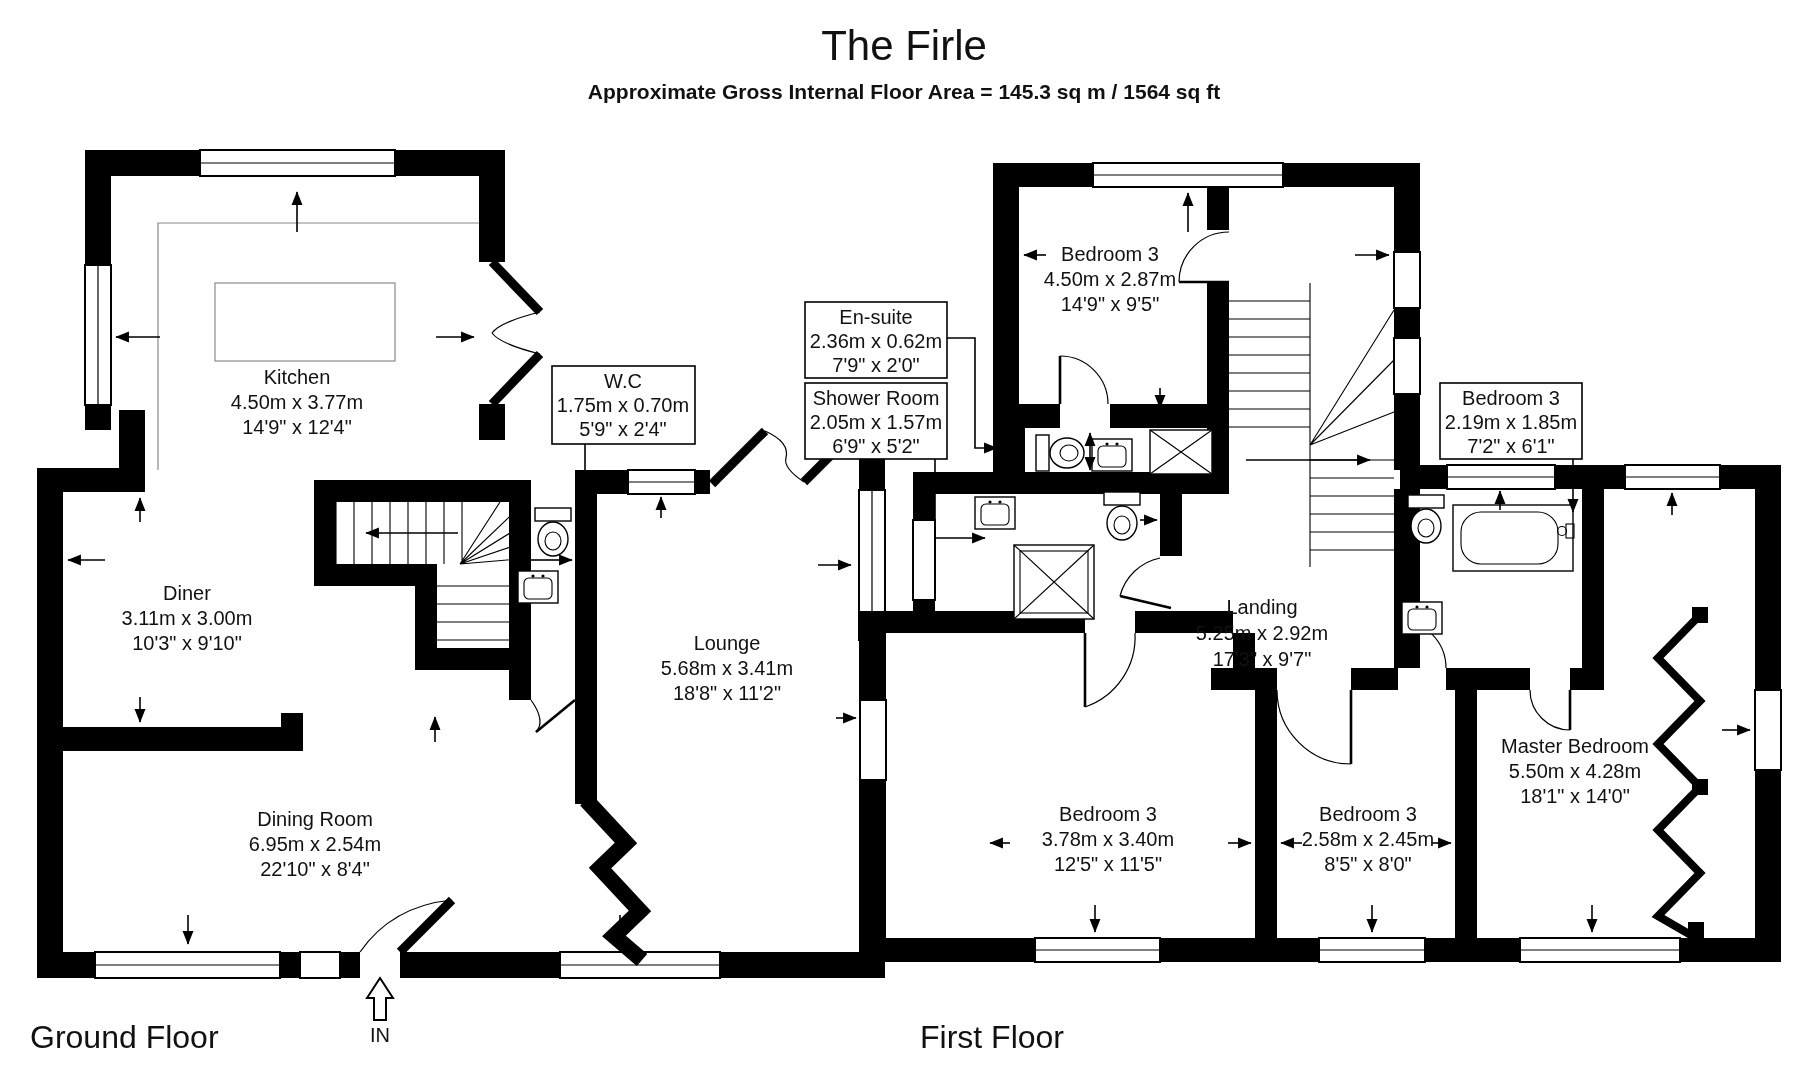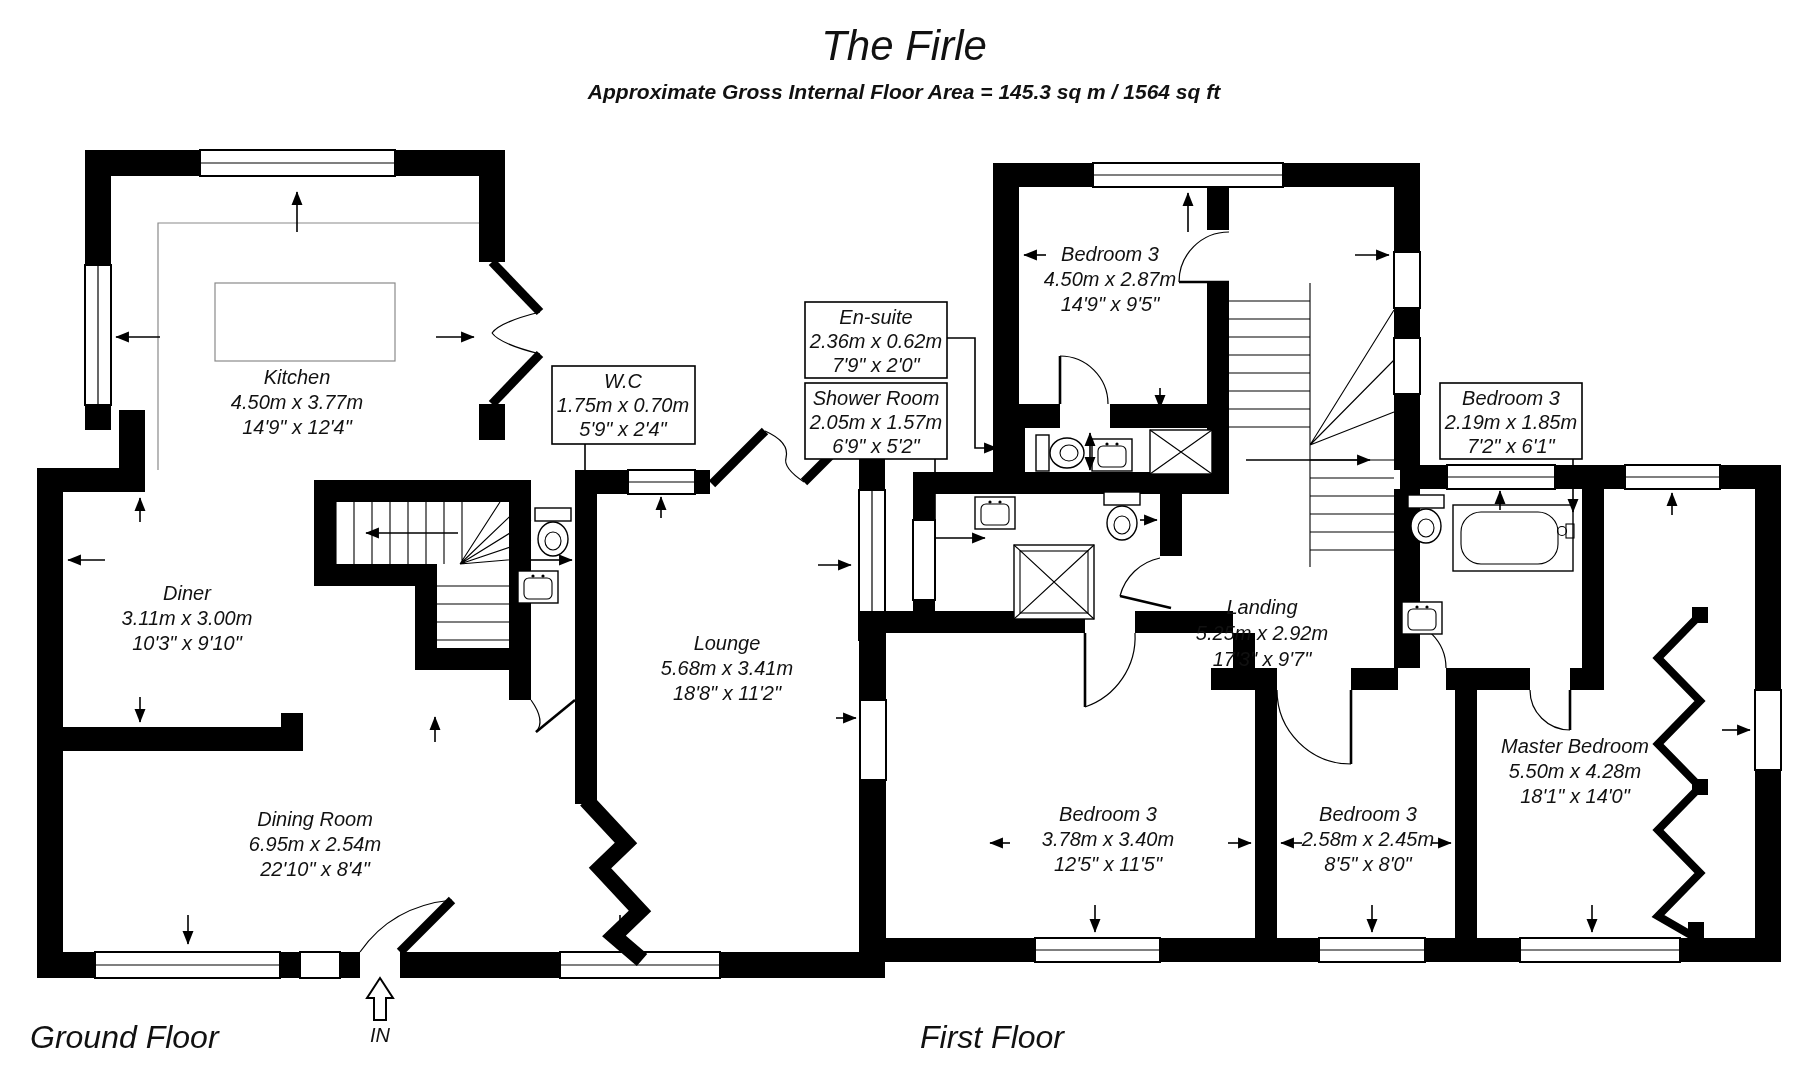--- a/index.html
+++ b/index.html
@@ -1,17 +1,17 @@
 <!DOCTYPE html>
 <html><head>
 <meta charset="utf-8">
 <style>
   html,body{margin:0;padding:0;background:#ffffff;}
   body{font-family:"Liberation Sans", sans-serif;}
-  .page{width:1809px;height:1080px;position:relative;background:#fff;overflow:hidden;font-style:italic;}
+  .page{width:1809px;height:1080px;position:relative;background:#fff;overflow:hidden;}
   svg text{fill:#111;}
   .title{font-size:42px;font-weight:400;}
   .subtitle{font-size:21px;font-weight:700;}
   .roomlabel{font-size:20px;font-weight:400;}
   .floorlabel{font-size:32px;font-weight:400;}
   .inlabel{font-size:20px;font-weight:400;}
   .walls{fill:#000;stroke:none;}
   .win{fill:#fff;stroke:#000;stroke-width:2;}
   .winline{stroke:#000;stroke-width:1.2;}
   .leaf{stroke:#000;stroke-width:2.6;fill:none;}

